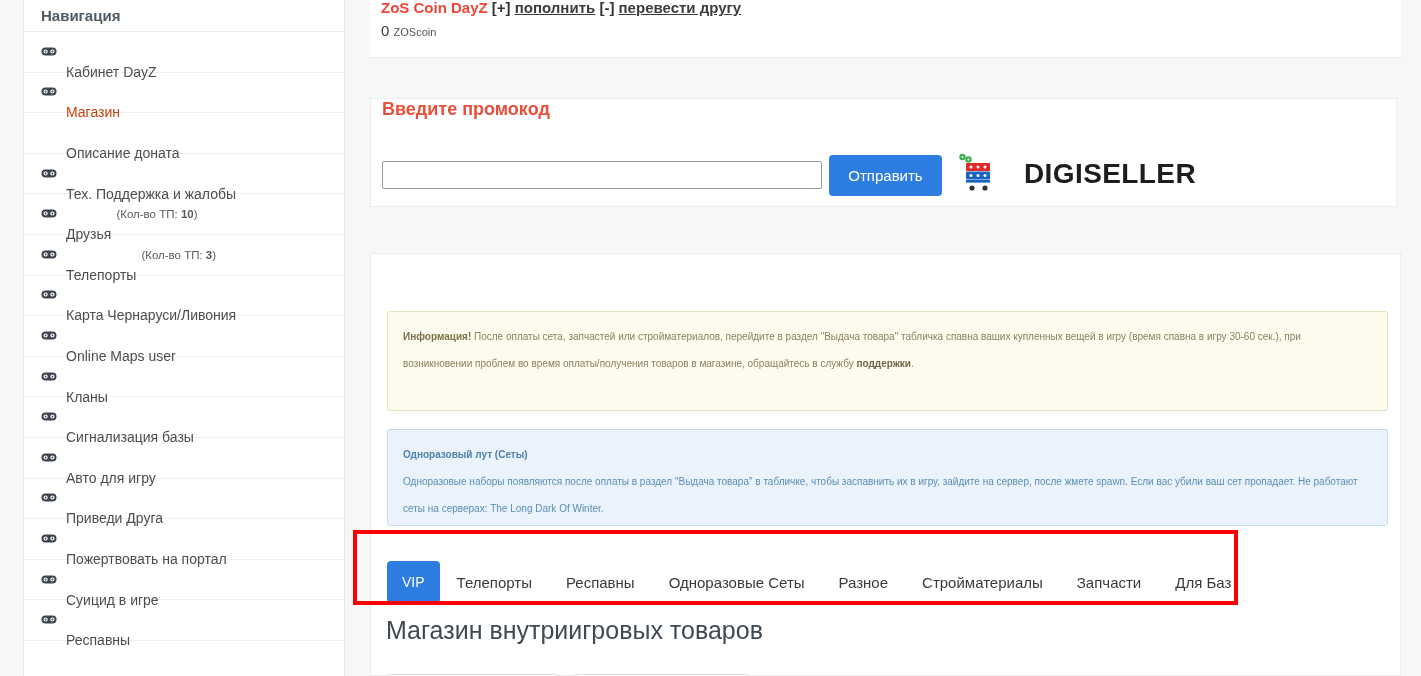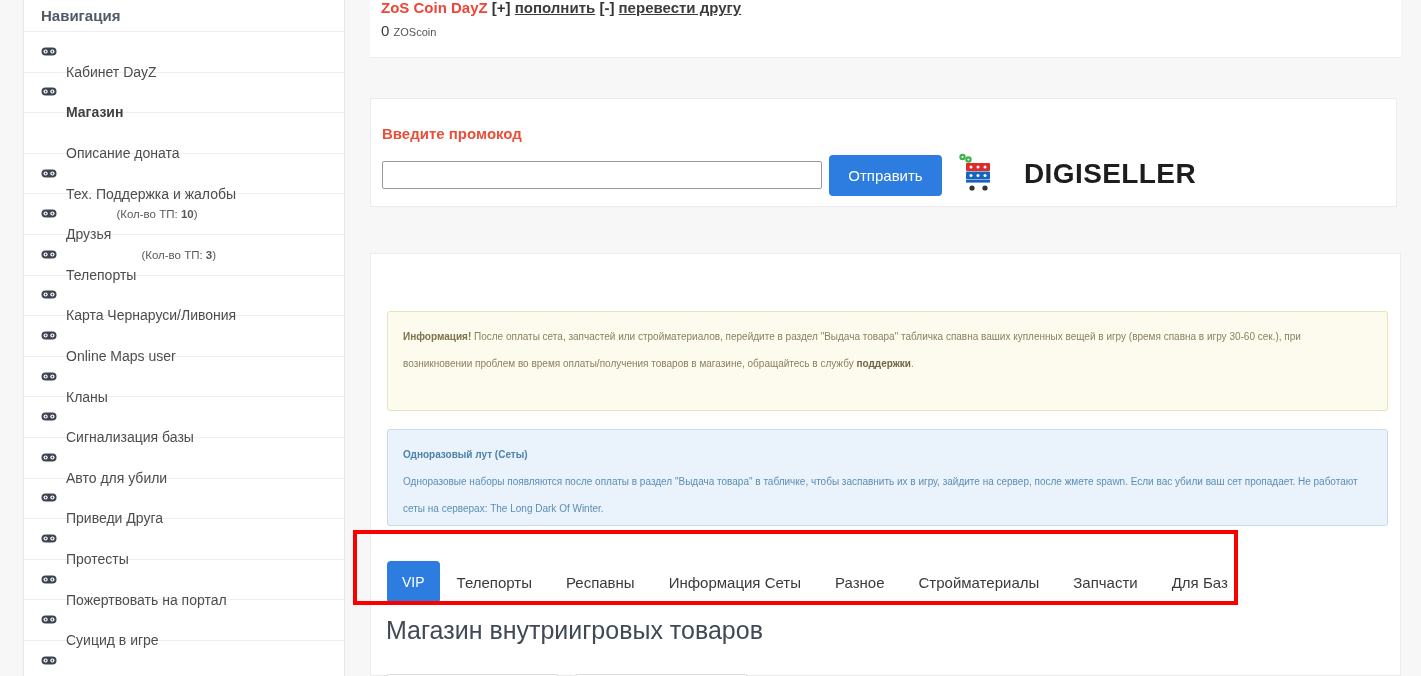--- a/index.html
+++ b/index.html
@@ -29,21 +29,21 @@
   }
   .nav-item {
     height: 40.6px;
     padding-left: 17px;
     display: flex; align-items: center;
     border-bottom: 1px solid #efefef;
     font-size: 14px; color: #4a4a4a;
     cursor: pointer;
     white-space: nowrap;
   }
-  .nav-item.bold .nav-label { font-weight: bold; color: #404040; }
+  .nav-item.bold .nav-label { font-weight: normal; color: #c2410c; }
   .nav-item .nav-label { color: #4d4d4d; margin-top: 40px; }
   .nav-item .nav-sub { font-size: 11.5px; color: #5a5a5a; margin-left: 5px; }
   .nav-item .nav-sub b { font-weight: bold; }
   .gamepad {
     width: 16px; height: 16px; margin-right: 9px; flex: 0 0 16px;
     display: inline-block; position: relative; top: 0px;
   }
   .nav-item.noicon { padding-left: 42px; }
 
   
@@ -64,22 +64,22 @@
     font-size: 15px; color: #3a3a3a;
   }
   #coinbal .unit { font-size: 11px; color: #555; }
 
   
   #promo {
     position: absolute; left: 370px; top: 98px; width: 1027px; height: 109px;
     background: #ffffff; border: 1px solid #ececec;
   }
   #promo-label {
-    position: absolute; left: 11px; top: 26px;
-    font-size: 15px; font-weight: bold; color: #e8503a;
+    position: absolute; left: 11px; top: 0;
+    font-size: 18px; font-weight: bold; color: #e8503a;
   }
   #promo-input {
     position: absolute; left: 11px; top: 62px; width: 440px; height: 28px;
     border: 1px solid #9a9a9a; border-radius: 2px;
     background: #fff; font-size: 14px; padding: 0 6px; outline: none;
     font-family: "Liberation Sans", sans-serif;
   }
   #promo-send {
     position: absolute; left: 458px; top: 56px; width: 113px; height: 41px;
     background: #2d7ce0; color: #fff; border: none; border-radius: 4px;
@@ -253,41 +253,31 @@
           <span class="nav-label">Сигнализация базы</span>
         </div>
         <div class="nav-item">
           <span class="gamepad"><svg viewBox="0 0 16 11" width="16" height="11">
               <rect x="0.5" y="1.5" width="15" height="8" rx="4" fill="#3d4450"></rect>
               <circle cx="4.6" cy="5.5" r="2.1" fill="#ffffff"></circle>
               <circle cx="11.4" cy="5.5" r="2.1" fill="#ffffff"></circle>
               <circle cx="4.6" cy="5.5" r="0.9" fill="#3d4450"></circle>
               <circle cx="11.4" cy="5.5" r="0.9" fill="#3d4450"></circle>
             </svg></span>
-          <span class="nav-label">Авто для убили</span>
+          <span class="nav-label">Авто для игру</span>
         </div>
         <div class="nav-item">
           <span class="gamepad"><svg viewBox="0 0 16 11" width="16" height="11">
               <rect x="0.5" y="1.5" width="15" height="8" rx="4" fill="#3d4450"></rect>
               <circle cx="4.6" cy="5.5" r="2.1" fill="#ffffff"></circle>
               <circle cx="11.4" cy="5.5" r="2.1" fill="#ffffff"></circle>
               <circle cx="4.6" cy="5.5" r="0.9" fill="#3d4450"></circle>
               <circle cx="11.4" cy="5.5" r="0.9" fill="#3d4450"></circle>
             </svg></span>
           <span class="nav-label">Приведи Друга</span>
-        </div>
-        <div class="nav-item">
-          <span class="gamepad"><svg viewBox="0 0 16 11" width="16" height="11">
-              <rect x="0.5" y="1.5" width="15" height="8" rx="4" fill="#3d4450"></rect>
-              <circle cx="4.6" cy="5.5" r="2.1" fill="#ffffff"></circle>
-              <circle cx="11.4" cy="5.5" r="2.1" fill="#ffffff"></circle>
-              <circle cx="4.6" cy="5.5" r="0.9" fill="#3d4450"></circle>
-              <circle cx="11.4" cy="5.5" r="0.9" fill="#3d4450"></circle>
-            </svg></span>
-          <span class="nav-label">Протесты</span>
         </div>
         <div class="nav-item">
           <span class="gamepad"><svg viewBox="0 0 16 11" width="16" height="11">
               <rect x="0.5" y="1.5" width="15" height="8" rx="4" fill="#3d4450"></rect>
               <circle cx="4.6" cy="5.5" r="2.1" fill="#ffffff"></circle>
               <circle cx="11.4" cy="5.5" r="2.1" fill="#ffffff"></circle>
               <circle cx="4.6" cy="5.5" r="0.9" fill="#3d4450"></circle>
               <circle cx="11.4" cy="5.5" r="0.9" fill="#3d4450"></circle>
             </svg></span>
           <span class="nav-label">Пожертвовать на портал</span>
@@ -373,21 +363,21 @@
         <div class="tab active">
           <span>VIP</span>
         </div>
         <div class="tab">
           <span>Телепорты</span>
         </div>
         <div class="tab">
           <span>Респавны</span>
         </div>
         <div class="tab">
-          <span>Информация Сеты</span>
+          <span>Одноразовые Сеты</span>
         </div>
         <div class="tab">
           <span>Разное</span>
         </div>
         <div class="tab">
           <span>Стройматериалы</span>
         </div>
         <div class="tab">
           <span>Запчасти</span>
         </div>

